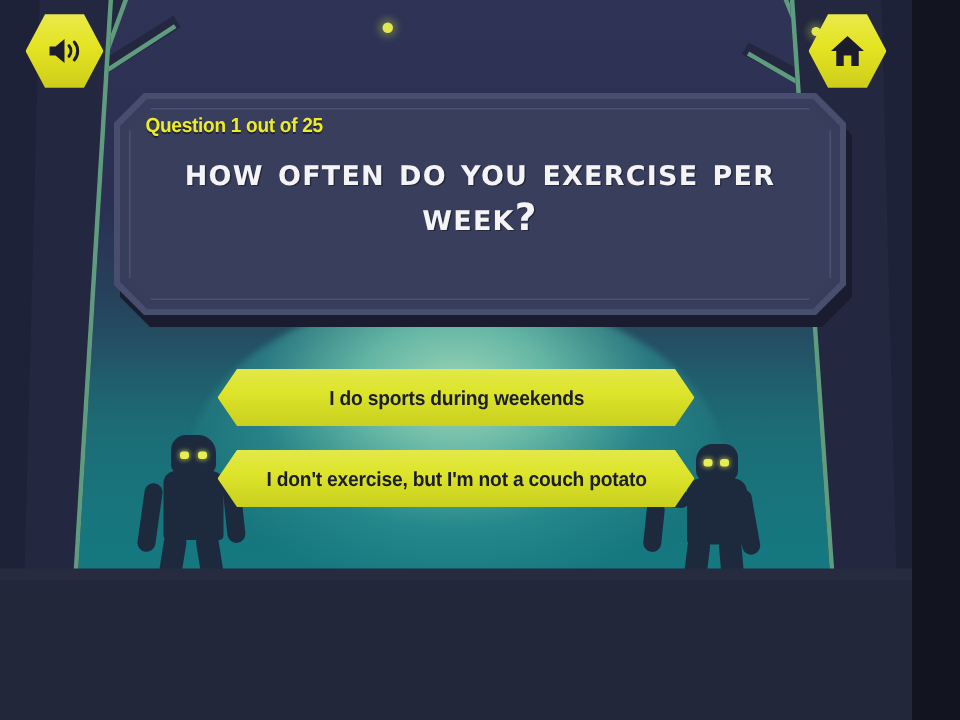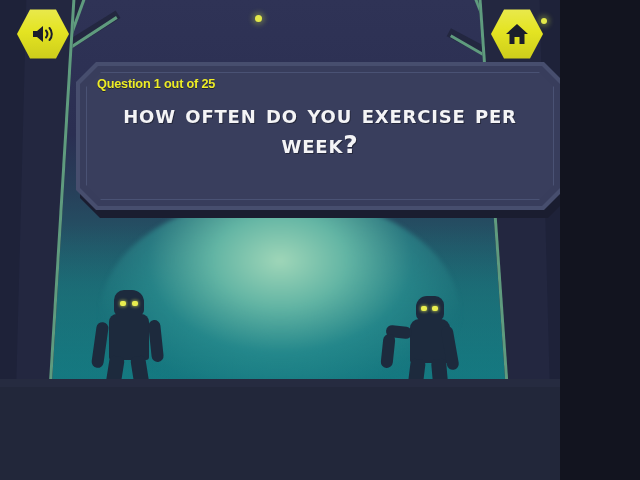--- a/index.html
+++ b/index.html
@@ -6,21 +6,21 @@
     margin: 0;
     padding: 0;
     background: #12141f;
   }
   body {
     font-family: "Liberation Sans", sans-serif;
   }
 
   #stage {
     position: relative;
-    width: 560px;
+    width: 608px;
     height: 480px;
     overflow: hidden;
     background: #404040;
     user-select: none;
   }
 
   
   .bg-sky {
     position: absolute;
     inset: 0;
@@ -338,15 +338,21 @@
   <div class="panel-wrap">
     <div class="panel-shadow"></div>
     <div class="panel-outer"></div>
     <div class="panel-inner"></div>
     <div class="panel-face"></div>
     <div class="q-counter">Question 1 out of 25</div>
     <div class="q-text">How often do you exercise per week?</div>
   </div>
 
   <div class="answers">
+    <div class="answer">
+      <span class="answer-label">I do sports during weekends</span>
+    </div>
+    <div class="answer">
+      <span class="answer-label">I don't exercise, but I'm not a couch potato</span>
+    </div>
   </div>
 
 </div>
 
 </body></html>

